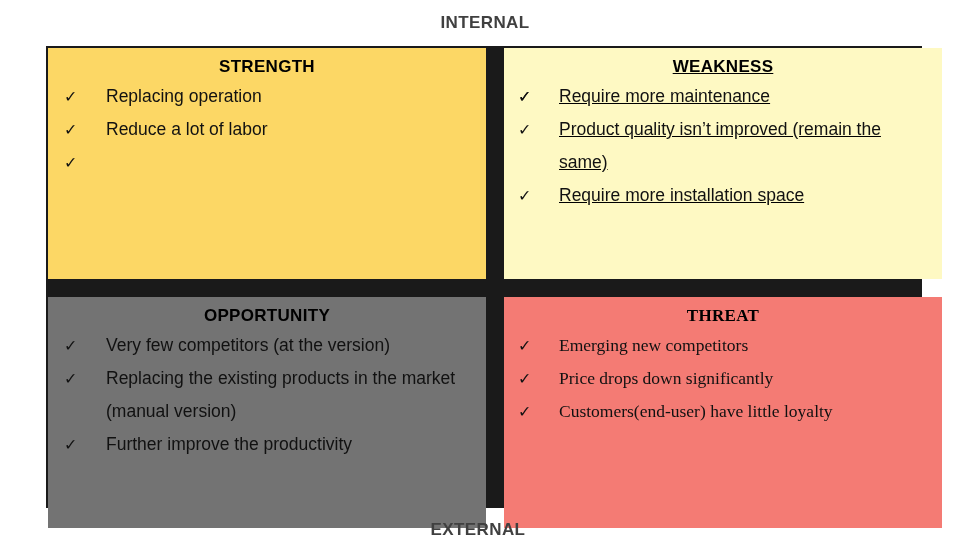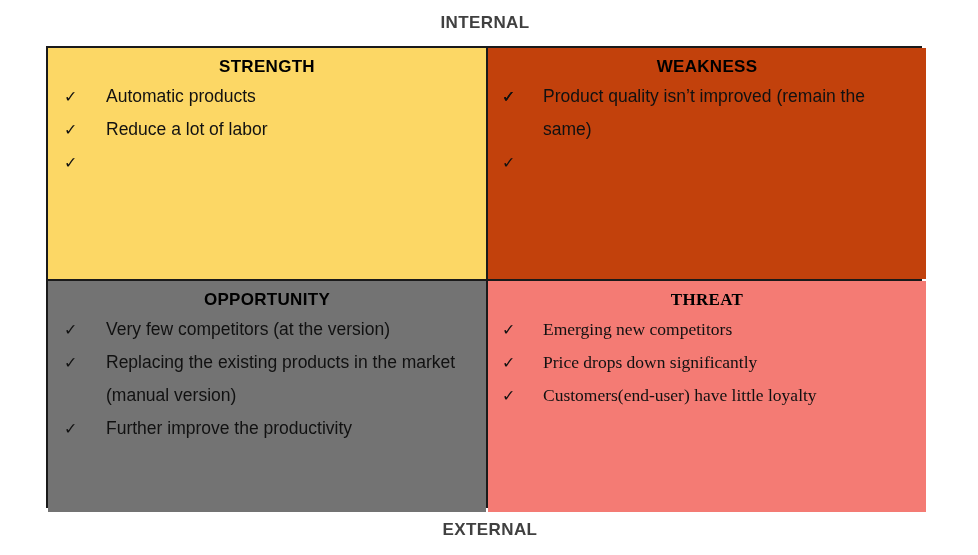--- a/index.html
+++ b/index.html
@@ -35,37 +35,36 @@
   }
   #axis-internal {
     left: 0;
     width: 970px;
     top: 13px;
   }
   #axis-external {
     left: 0;
     width: 956px;
     top: 520px;
-    padding-left: 12px;
   }
 
   
   #swot-matrix {
     position: absolute;
     left: 46px;
     top: 46px;
     width: 876px;
     height: 462px;
     display: grid;
     grid-template-columns: 438px 438px;
     grid-template-rows: 231px 231px;
     box-sizing: border-box;
     border: 2px solid #1a1a1a;
     background: #1a1a1a;
-    gap: 2px;
+    gap: 18px;
   }
 
   .quadrant {
     position: relative;
     box-sizing: border-box;
     overflow: hidden;
     padding: 0;
   }
 
   .q-title {
@@ -113,33 +112,33 @@
 
 <div id="swot-page">
 
   <div class="axis-label" id="axis-internal">INTERNAL</div>
 
   <div id="swot-matrix">
 
     <div class="quadrant col-left" id="quad-strength" style="background: rgb(252, 215, 101);">
       <span class="q-title">STRENGTH</span>
       <ul class="q-list">
-          <li class="q-item"><span class="check-icon">✓</span><span>Automatic products</span></li>
+          <li class="q-item"><span class="check-icon">✓</span><span>Replacing operation</span></li>
           <li class="q-item"><span class="check-icon">✓</span><span>Reduce a lot of labor</span></li>
           <li class="q-item"><span class="check-icon">✓</span></li>
         </ul>
     </div>
 
-    <div class="quadrant col-right" id="quad-weakness" style="background: #c2410c;">
+    <div class="quadrant col-right" id="quad-weakness" style="background: #fef9c3; text-decoration: underline;">
       <span class="q-title">WEAKNESS</span>
       <ul class="q-list">
           <li class="q-item"><span class="check-icon">✓</span></li>
-          <li class="q-item"><span class="check-icon">✓</span></li>
+          <li class="q-item"><span class="check-icon">✓</span><span>Require more maintenance</span></li>
           <li class="q-item"><span class="check-icon">✓</span><span>Product quality isn’t improved (remain the same)</span></li>
-          <li class="q-item"><span class="check-icon">✓</span></li>
+          <li class="q-item"><span class="check-icon">✓</span><span>Require more installation space</span></li>
         </ul>
     </div>
 
     <div class="quadrant col-left" id="quad-opportunity" style="background: #737373;">
       <span class="q-title">OPPORTUNITY</span>
       <ul class="q-list">
           <li class="q-item"><span class="check-icon">✓</span><span>Very few competitors (at the version)</span></li>
           <li class="q-item"><span class="check-icon">✓</span><span>Replacing the existing products in the market (manual version)</span></li>
           <li class="q-item"><span class="check-icon">✓</span><span>Further improve the productivity</span></li>
         </ul>

